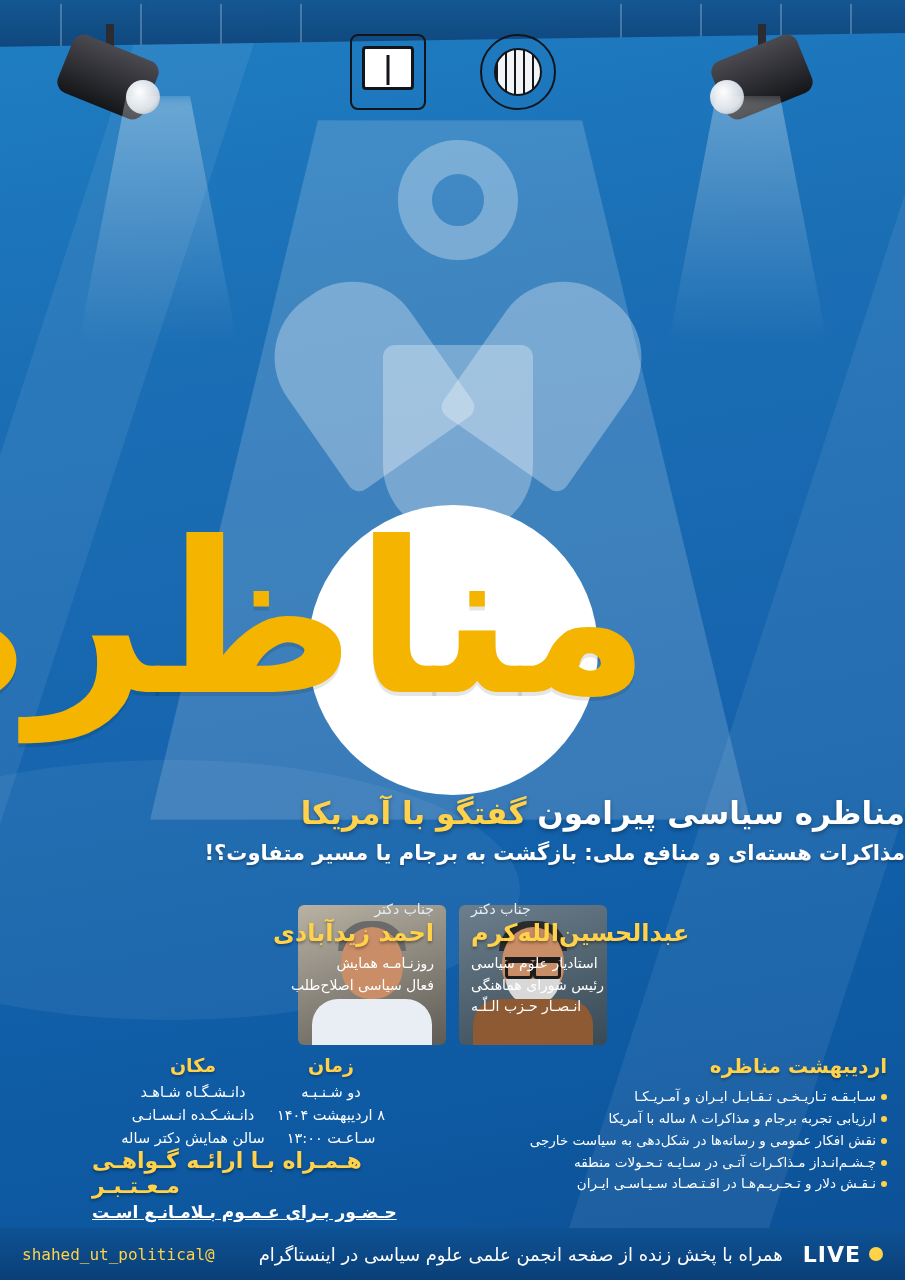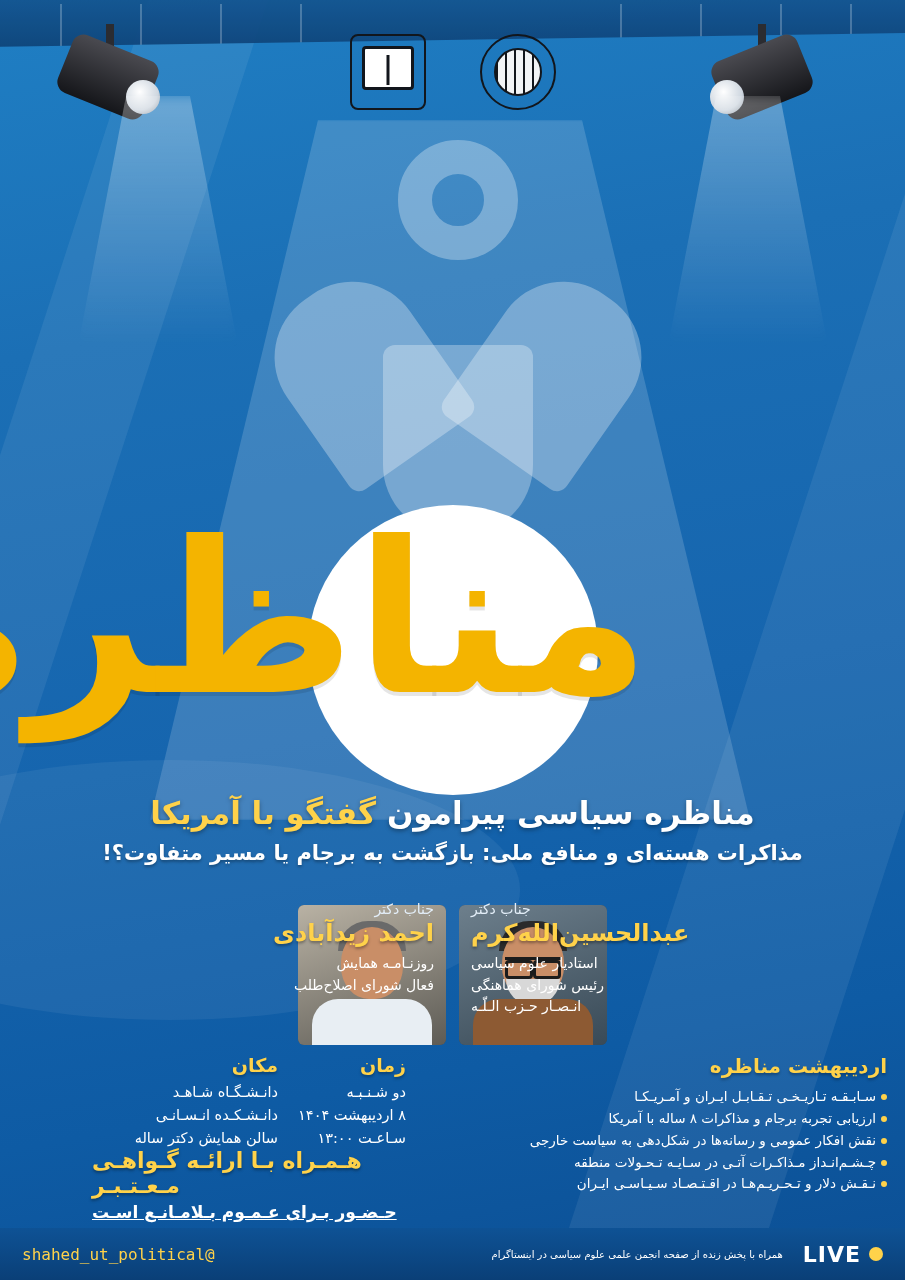--- a/index.html
+++ b/index.html
@@ -134,21 +134,21 @@
     text-shadow: 0 4px 0 rgba(0,0,0,.10);
     direction: rtl;
   }
 
   
   .headline-wrap {
     position: absolute;
     left: 0;
     top: 795px;
     width: 905px;
-    text-align: center;
+    text-align: right;
   }
   .headline {
     font-size: 31px;
     font-weight: bold;
     color: #ffffff;
     letter-spacing: -0.5px;
     text-shadow: 0 2px 4px rgba(0,0,0,.35);
     margin-bottom: 10px;
   }
   .headline .hl-gold { color: #ffd24a; }
@@ -306,20 +306,21 @@
     width: 6px; height: 6px;
     border-radius: 50%;
     background: #ffd24a;
     margin-left: 5px;
     vertical-align: middle;
   }
 
   .meta-col {
     position: absolute;
     top: 4px;
+    text-align: center;
   }
   .meta-time { left: 256px; width: 150px; }
   .meta-place { left: 108px; width: 170px; }
   .meta-title {
     font-size: 19px;
     font-weight: bold;
     color: #ffd24a;
     text-shadow: 0 2px 3px rgba(0,0,0,.3);
     margin-bottom: 5px;
   }
@@ -380,21 +381,21 @@
     border-radius: 50%;
     background: #ffd24a;
   }
   .live-text {
     font-size: 22px;
     font-weight: bold;
     color: #ffffff;
     letter-spacing: 1px;
   }
   .live-note {
-    font-size: 10px;
+    font-size: 18px;
     color: #ffffff;
     margin-right: 12px;
     margin-left: 8px;
   }
   .handle {
     font-size: 16px;
     color: #ffd24a;
     font-family: "DejaVu Sans Mono", "Liberation Mono", monospace;
     direction: ltr;
   }
@@ -561,21 +562,21 @@
       <div class="photo photo-l">
         <div class="face face-bg-2"></div>
         <div class="hair" style="background:#6a6a6a;"></div>
         <div class="head"></div>
         <div class="torso torso-a"></div>
       </div>
       <div class="speaker-text st-left">
         <div class="hon">جناب دکتر</div>
         <div class="sp-name">احمد زیدآبادی</div>
         <div class="sp-line">روزنـامـه همایش</div>
-        <div class="sp-line">فعال شورای اصلاح‌طلب</div>
+        <div class="sp-line">فعال سیاسی اصلاح‌طلب</div>
       </div>
     </div>
   </div>
 
   <div class="lower">
 
     <div class="axes-col">
       <div class="axes-title">اردیبهشت مناظره</div>
       <div class="axis-item"><span class="bullet"></span><span>سـابـقـه تـاریـخـی تـقـابـل ایـران و آمـریـکـا</span></div>
       <div class="axis-item"><span class="bullet"></span><span>ارزیابی تجربه برجام و مذاکرات ۸ ساله با آمریکا</span></div>

